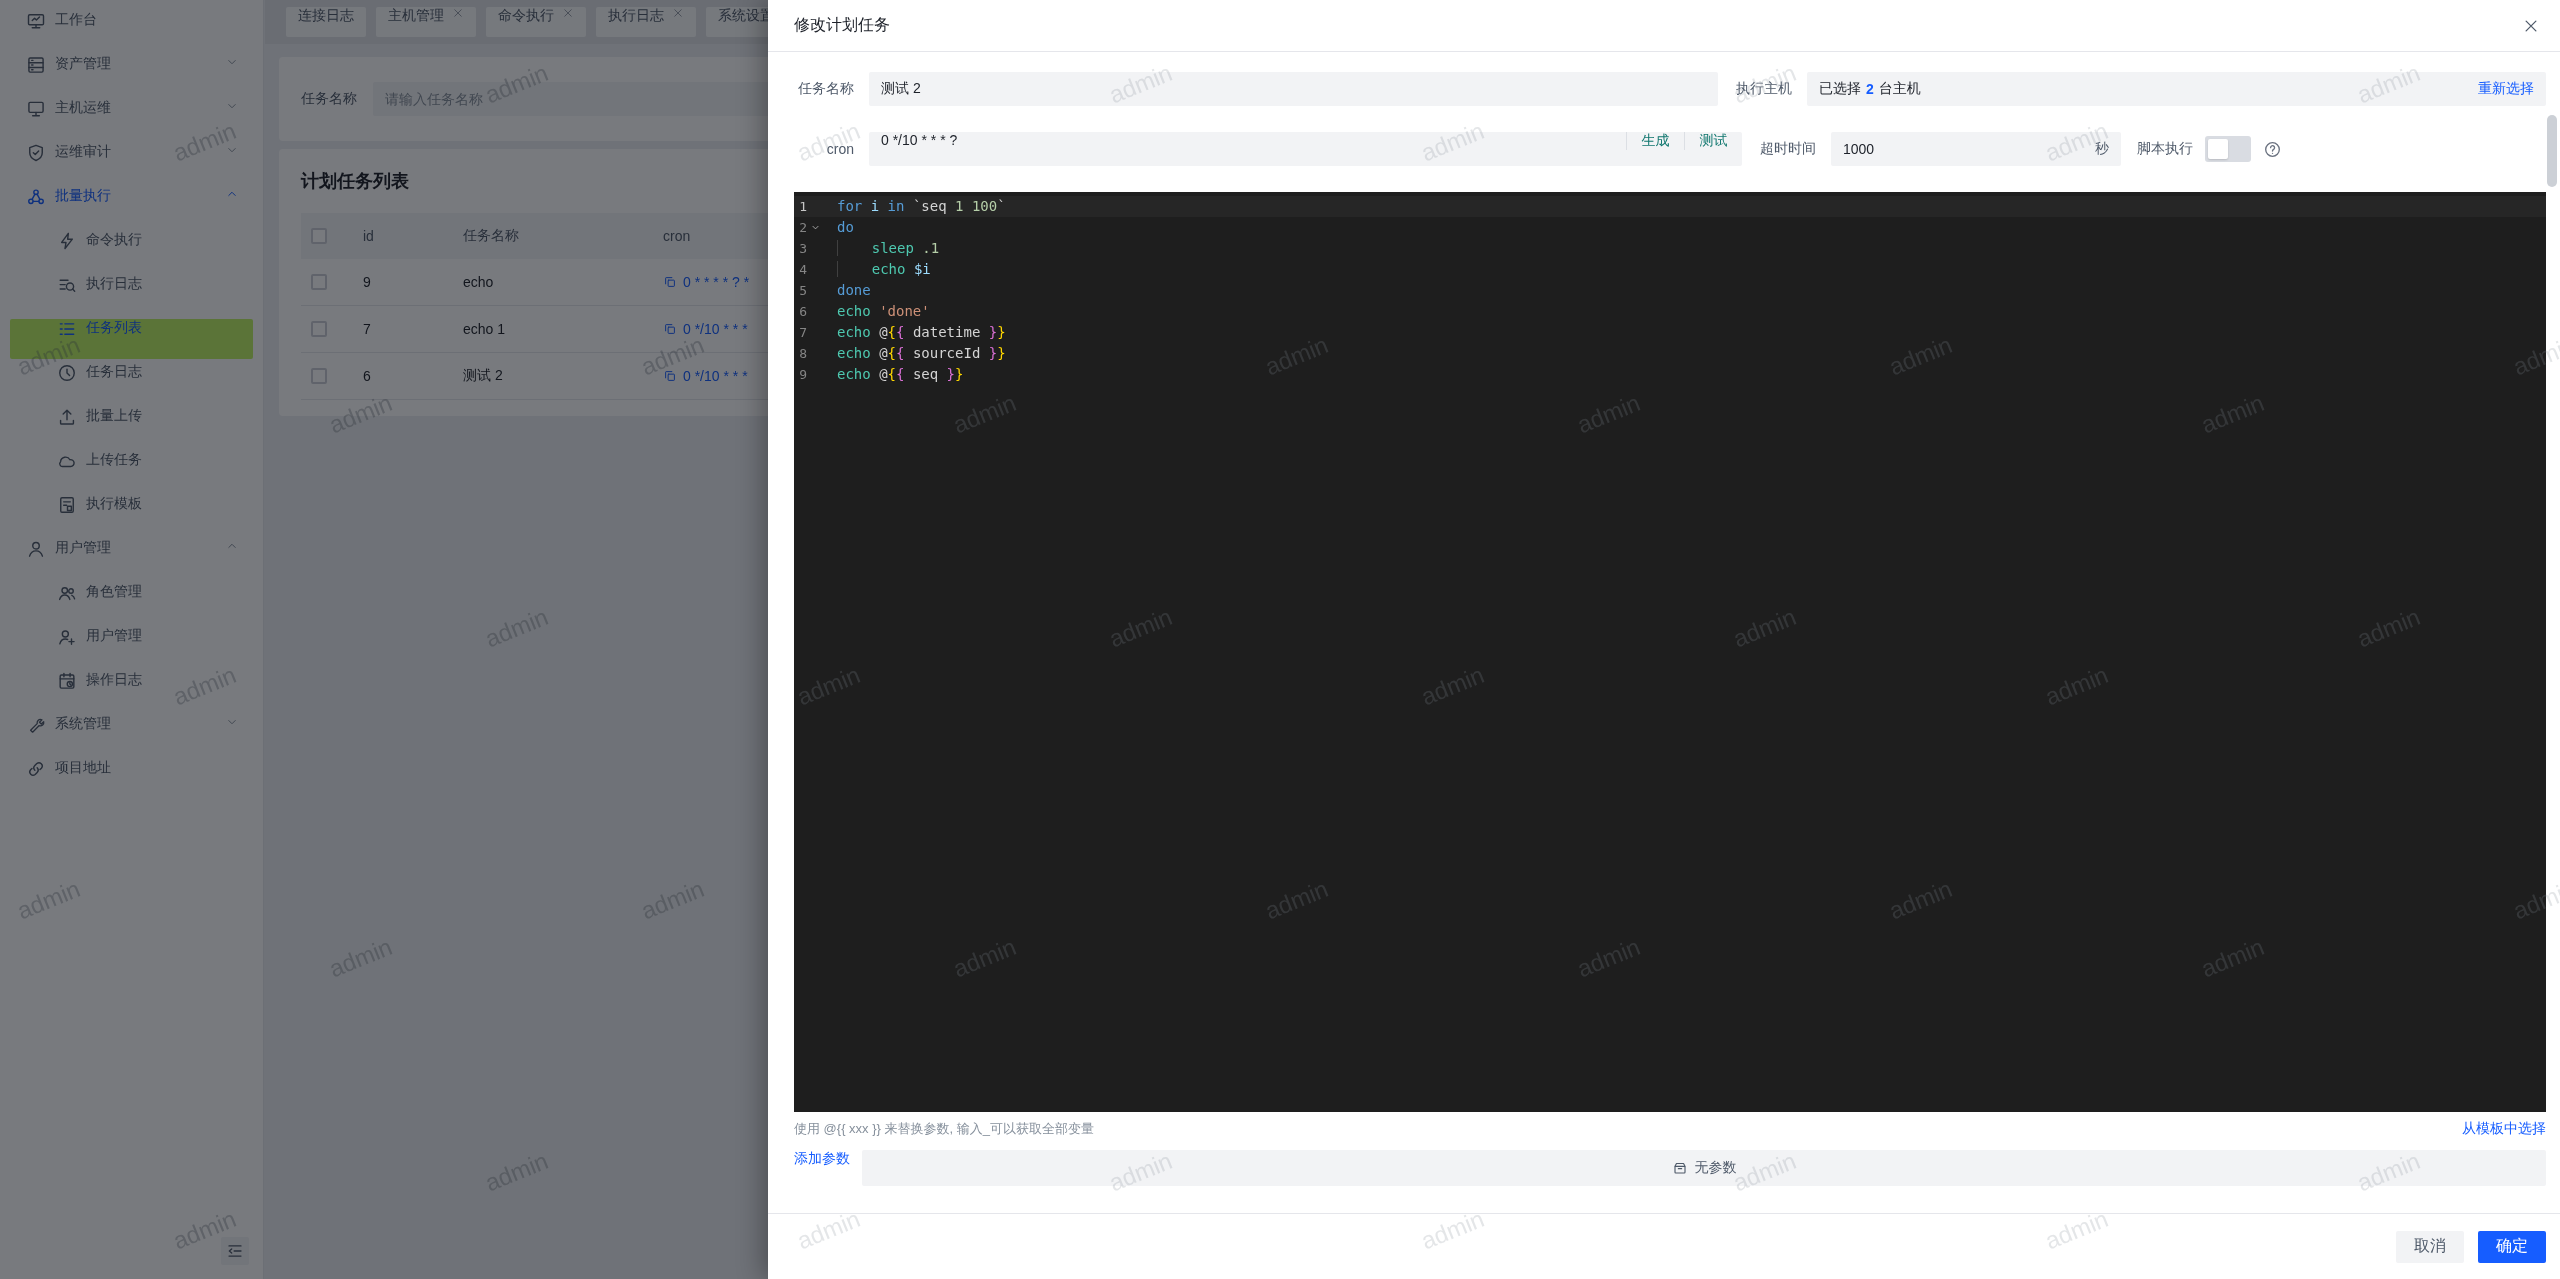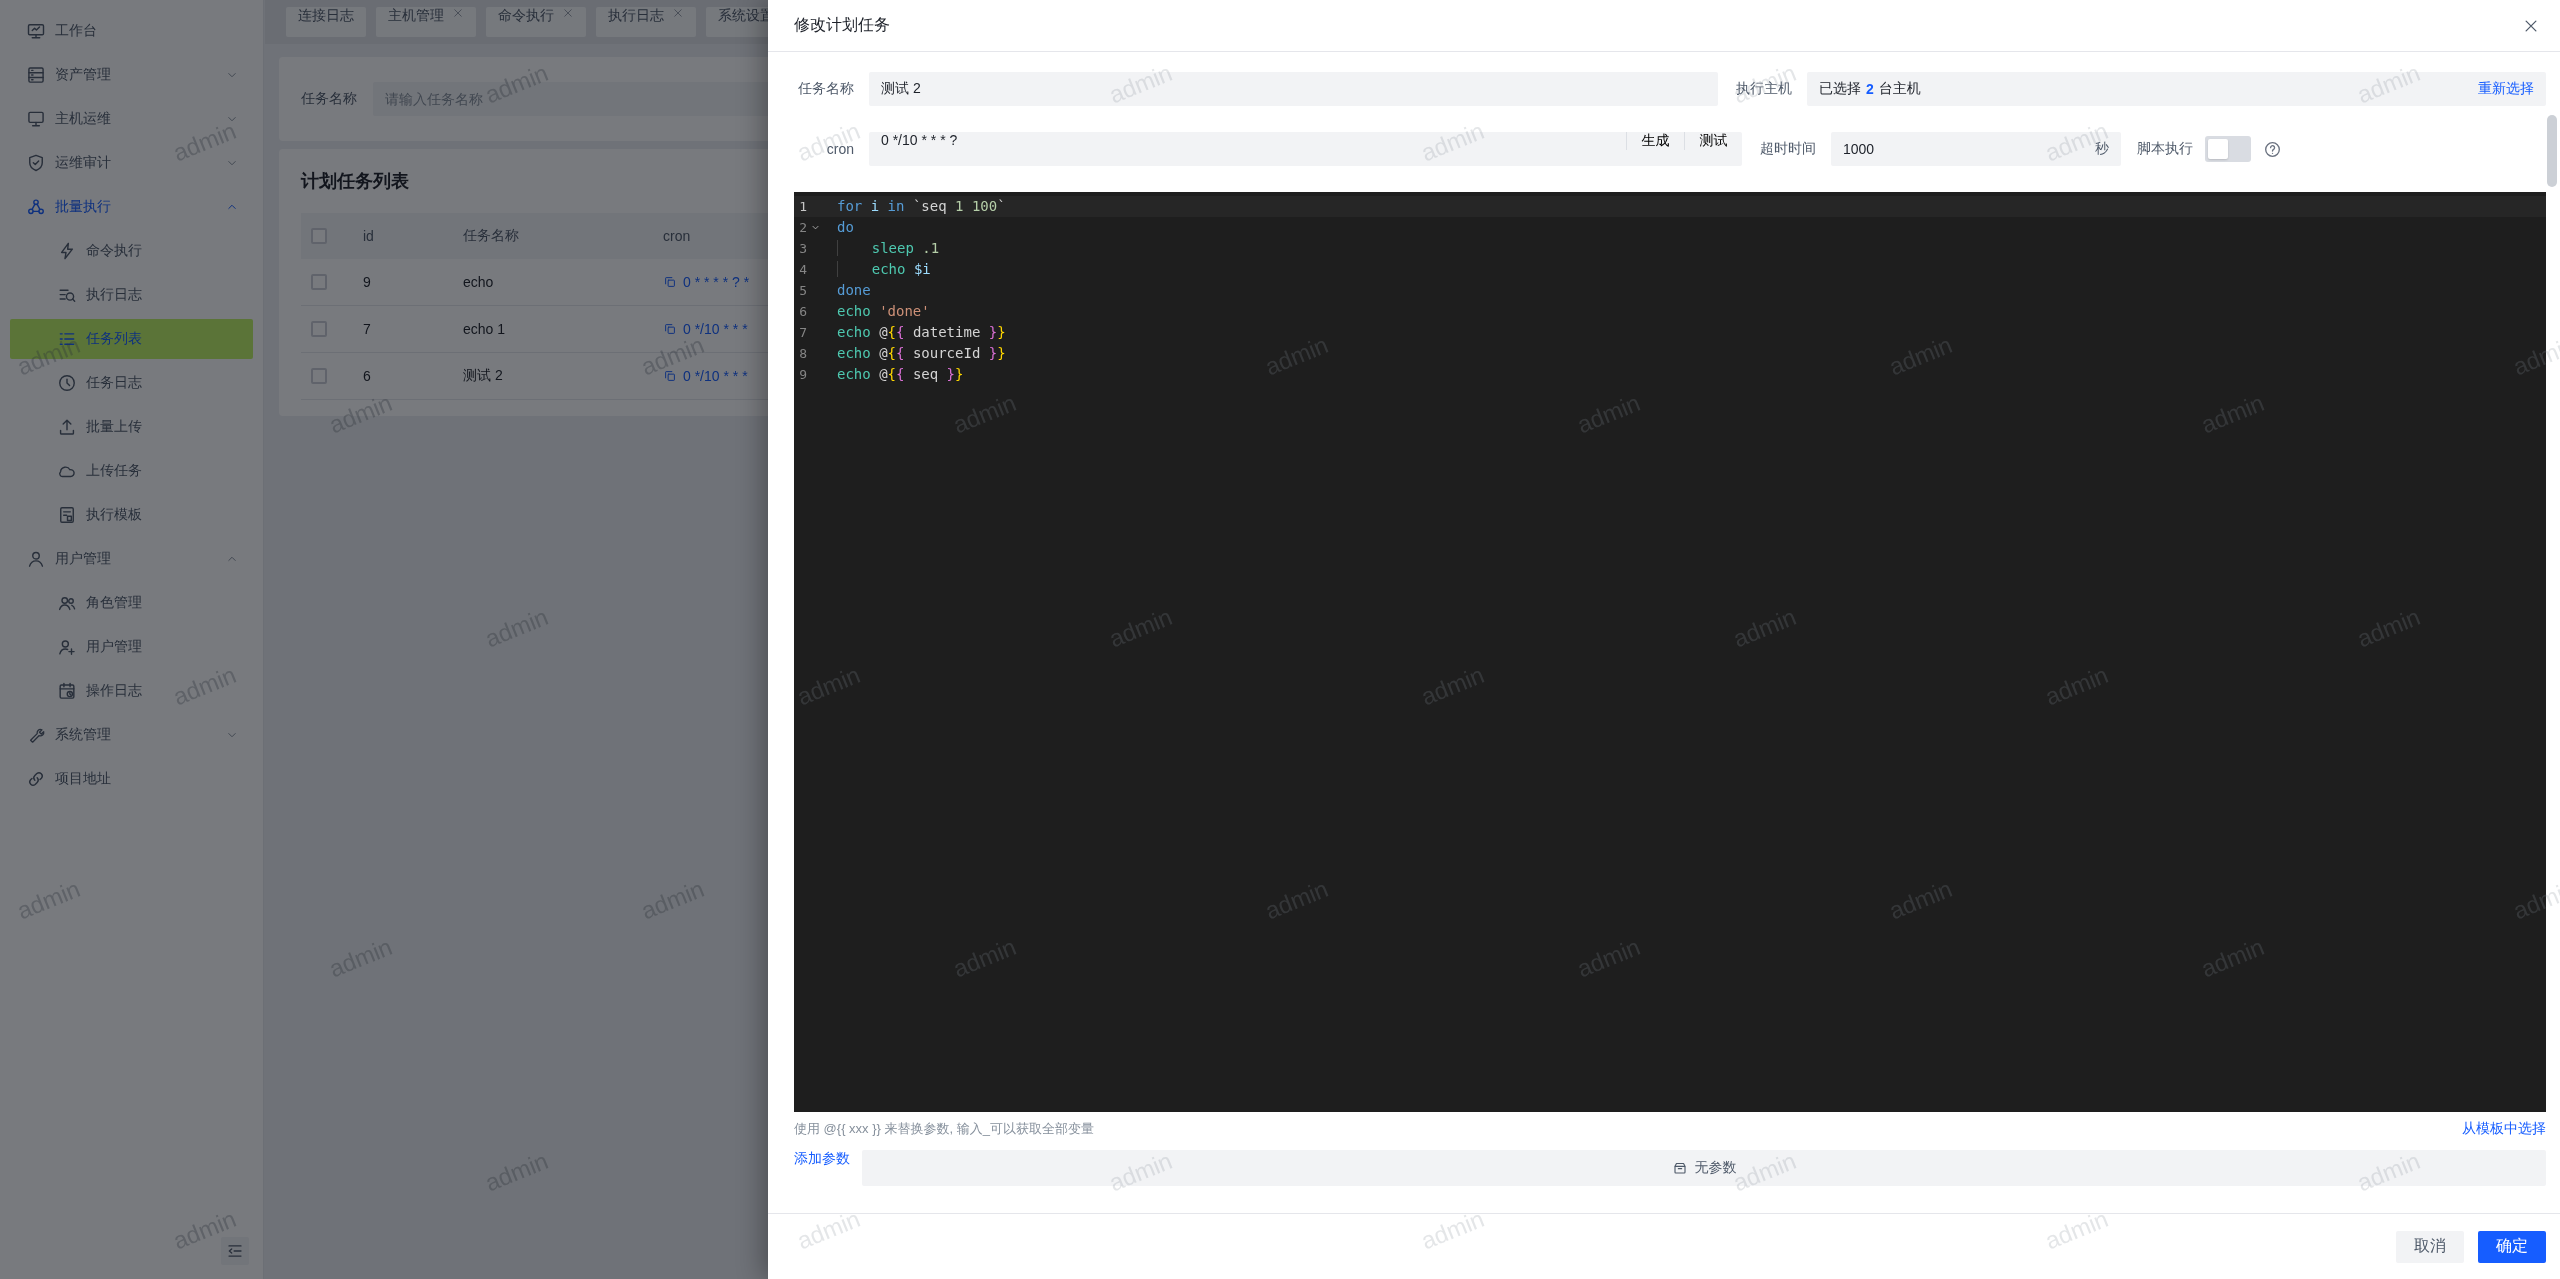--- a/index.html
+++ b/index.html
@@ -4,21 +4,21 @@
 <style>
   * { box-sizing: border-box; margin: 0; padding: 0; }
   body { margin:0; background:#000; font-family:"Liberation Sans","DejaVu Sans",sans-serif; }
   .stage { position:relative; width:2560px; height:1279px; overflow:hidden; background:#eceef1; }
 
   
   .sidebar { position:absolute; left:0; top:0; bottom:0; width:264px; background:#fff; border-right:1px solid #e5e6eb; z-index:1; }
   .logo { height:62px; display:flex; align-items:center; padding-left:24px; gap:12px; border-bottom:1px solid #eef0f2; }
   .logo-name { font-size:20px; color:#1d2129; font-weight:500; letter-spacing:.2px; }
   .menu { padding-top:7px; }
-  .menu-item { height:40px; margin:4px 10px; display:flex; align-items:center; border-radius:2px; color:#4e5969; font-size:14px; padding-left:16px; position:relative; cursor:pointer; }
+  .menu-item { height:40px; margin:4px 10px; display:flex; align-items:flex-start; border-radius:2px; color:#4e5969; font-size:14px; padding-left:16px; position:relative; cursor:pointer; }
   .menu-item.l2 { padding-left:47px; }
   .menu-item.active { background:#bef264; color:#165dff; }
   .menu-item.hl { color:#165dff; }
   .mi { width:20px; height:20px; margin-right:9px; flex:none; display:flex; }
   .icon svg, .mi svg, .chev svg, .tclose svg, .cpy svg, .help svg, .pe-icon svg, .d-close svg, .collapse-btn svg, .fold svg { width:100%; height:100%; stroke:currentColor; fill:none; stroke-width:1.7; stroke-linecap:round; stroke-linejoin:round; display:block; }
   .chev { position:absolute; right:14px; width:14px; height:14px; color:#86909c; }
   .menu-item.hl .chev { color:#165dff; }
   .collapse-btn { position:absolute; right:14px; bottom:14px; width:28px; height:28px; background:#f2f3f5; border-radius:2px; color:#4e5969; padding:5px; cursor:pointer; }
 
   
@@ -64,21 +64,21 @@
   .frow { display:flex; align-items:center; height:34px; margin-bottom:26px; }
   .flabel { width:60px; text-align:right; font-size:14px; color:#4e5969; margin-right:15px; flex:none; }
   .ml14 { margin-left:14px; }
   .name-inp { width:849px; flex:none; }
   .host-box { flex:1; height:34px; background:#f2f3f5; border-radius:2px; display:flex; align-items:center; padding:0 12px; font-size:14px; color:#1d2129; }
   .host-count { color:#165dff; font-weight:700; margin:0 5px; }
   .host-link { margin-left:auto; color:#165dff; cursor:pointer; }
   .cron-bar { width:873px; flex:none; height:34px; background:#f2f3f5; border-radius:2px; display:flex; align-items:flex-start; }
   .cron-val { flex:1; padding:0 12px; font-size:14px; color:#1d2129; }
   .vdiv { width:1px; height:18px; background:#dcdfe4; flex:none; }
-  .bar-link { width:57px; text-align:center; font-size:14px; color:#000000; cursor:pointer; flex:none; }
+  .bar-link { width:57px; text-align:center; font-size:14px; color:#0f766e; cursor:pointer; flex:none; }
   .timeout-box { width:290px; height:34px; background:#f2f3f5; border-radius:2px; display:flex; align-items:center; flex:none; }
   .timeout-box input { flex:1; background:transparent; border:none; outline:none; font-size:14px; color:#1d2129; padding:0 12px; font-family:inherit; min-width:0; }
   .t-unit { padding-right:12px; font-size:14px; color:#4e5969; }
   .slabel { font-size:14px; color:#4e5969; margin-left:16px; flex:none; }
   .toggle { width:46px; height:26px; background:#d9dce2; border-radius:3px; position:relative; margin-left:12px; flex:none; cursor:pointer; }
   .knob { position:absolute; left:3px; top:3px; width:20px; height:20px; background:#fff; border-radius:2px; box-shadow:0 1px 2px rgba(0,0,0,0.15); }
   .help { width:19px; height:19px; color:#6b7280; margin-left:12px; flex:none; }
 
   
   .editor { margin-top:20px; height:920px; background:#1e1e1e; position:relative; font-family:"DejaVu Sans Mono","Liberation Mono",monospace; font-size:14px; line-height:21px; padding-top:4px; overflow:hidden; cursor:text; }

